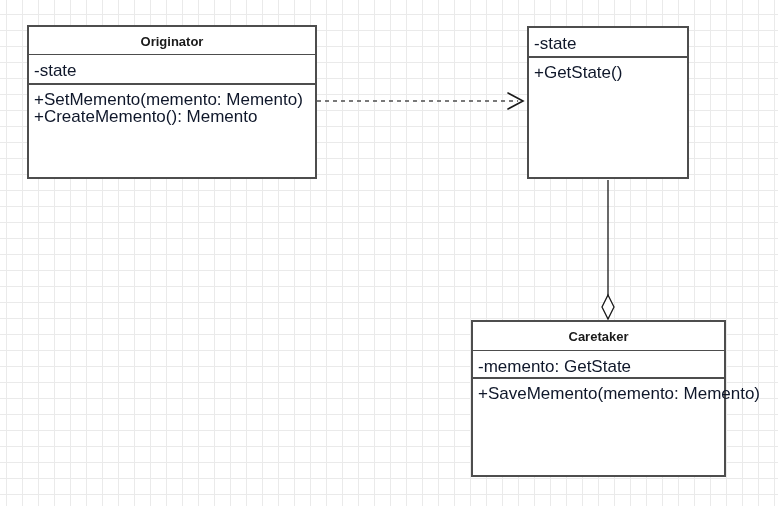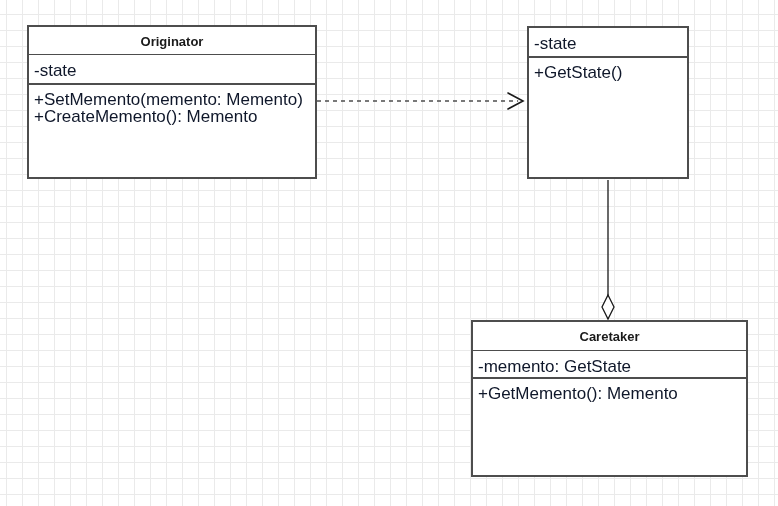--- a/index.html
+++ b/index.html
@@ -94,23 +94,23 @@
 
   <div class="uml-class" id="class-memento" style="left: 527px; top: 26px; width: 162px; height: 153px;">
     <div class="uml-attrs" style="height: 30px;">
       <div class="uml-line">-state</div>
     </div>
     <div class="uml-ops">
       <div class="uml-line">+GetState()</div>
     </div>
   </div>
 
-  <div class="uml-class" id="class-caretaker" style="left: 471px; top: 320px; width: 277px; height: 157px;">
+  <div class="uml-class" id="class-caretaker" style="left: 471px; top: 320px; width: 255px; height: 157px;">
     <div class="uml-title" style="height: 29px;">Caretaker</div>
     <div class="uml-attrs" style="height: 28px;">
       <div class="uml-line">-memento: GetState</div>
     </div>
     <div class="uml-ops">
-      <div class="uml-line">+GetMemento(): Memento</div>
+      <div class="uml-line">+SaveMemento(memento: Memento)</div>
     </div>
   </div>
 
 </div>
 
 </body></html>

